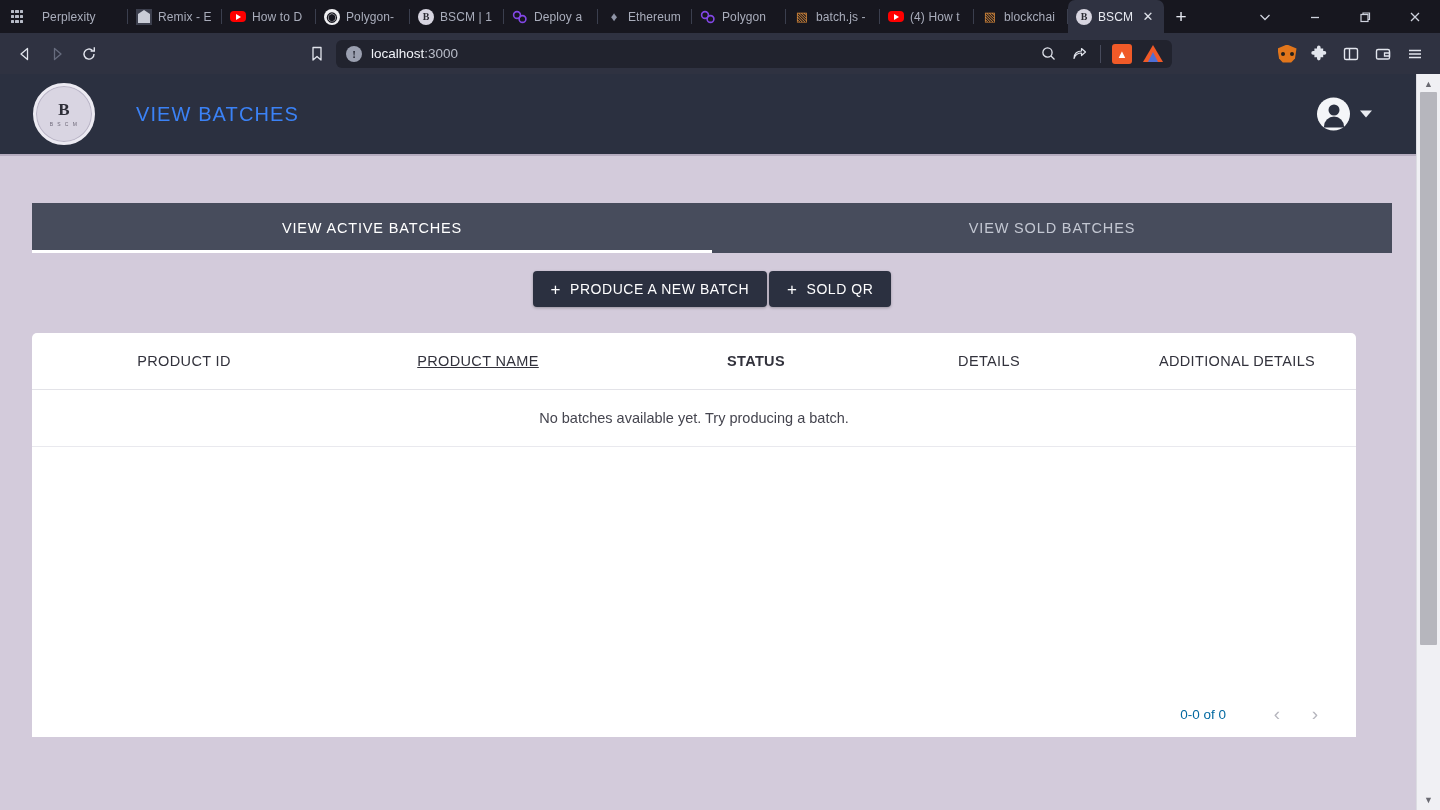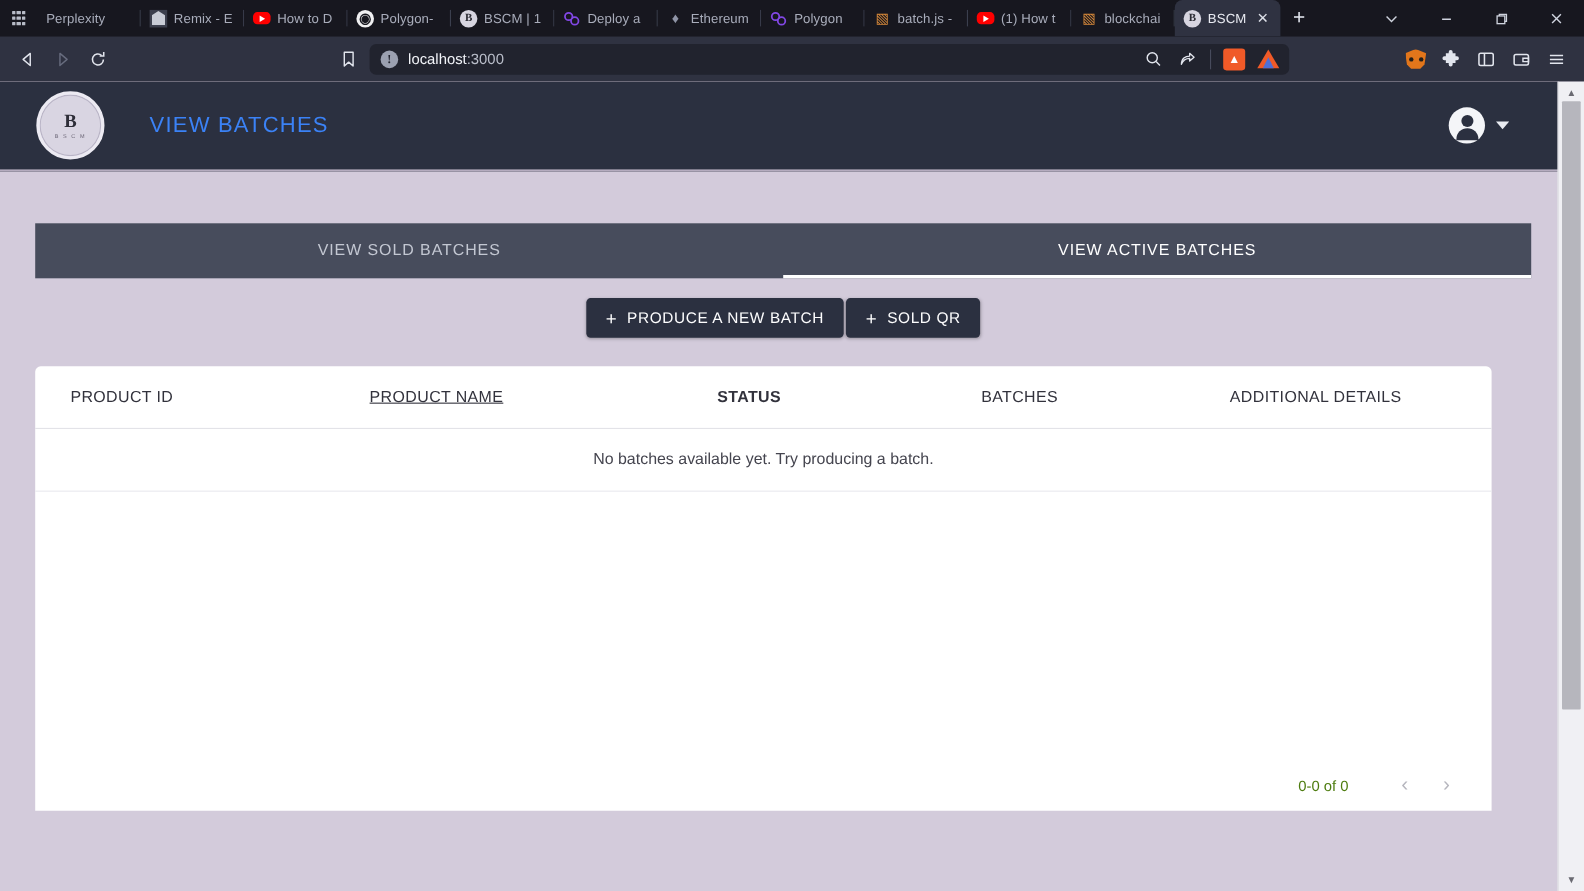--- a/index.html
+++ b/index.html
@@ -239,37 +239,37 @@
   .tablecard {
     width: 1324px; margin-top: 26px;
     background: #ffffff; border-radius: 5px 5px 0 0;
     height: 404px; position: relative;
   }
   .thead {
     display: flex; height: 57px; align-items: center;
     border-bottom: 1px solid #e3e3e8;
     font-size: 14.5px; color: #32323c; letter-spacing: .35px;
   }
-  .th { padding-left: 32px; }
+  .th { padding-left: 32px; text-align: center; }
   .th-0 { width: 272px; }
   .th-1 { width: 316px; text-decoration: underline; }
   .th-2 { width: 240px; font-weight: bold; }
   .th-3 { width: 226px; }
   .th-4 { width: 270px; }
   .emptyrow {
     height: 57px; display: flex; align-items: center; justify-content: center;
     border-bottom: 1px solid #e9e9ee;
     font-size: 14.5px; color: #45454f;
   }
 
   .pagination {
     position: absolute; right: 24px; bottom: 6px;
     display: flex; align-items: center; gap: 4px;
   }
-  .pg-label { font-size: 13.5px; color: #4d7c0f; margin-right: 30px; }
+  .pg-label { font-size: 13.5px; color: #0369a1; margin-right: 30px; }
   .pg-btn {
     width: 34px; height: 34px; border-radius: 50%;
     display: flex; align-items: center; justify-content: center;
     color: #b6b6be; font-size: 19px;
   }
 
   
   .scrollbar {
     position: absolute; top: 0; right: 0;
     width: 24px; height: 736px; background: #f0f0f4;
@@ -369,21 +369,21 @@
         <span class="favicon fv-node">▧</span>
         <span class="label">batch.js -</span>
       </div>
 
       <div class="tab">
         <span class="favicon">
             <span class="fv-yt">
               <span></span>
             </span>
           </span>
-        <span class="label">(1) How t</span>
+        <span class="label">(4) How t</span>
       </div>
 
       <div class="tab">
         <span class="favicon fv-node">▧</span>
         <span class="label">blockchai</span>
       </div>
 
       <div class="tab active">
         <span class="favicon fv-circle fv-bscm">B</span>
         <span class="label">BSCM</span>
@@ -508,45 +508,45 @@
     <div class="apptitle">VIEW BATCHES</div>
     <div class="accountbox">
       <span class="acct-icon"></span>
       <span class="caret-down"></span>
     </div>
   </div>
 
   <div class="content">
 
     <div class="tabbar">
+      <div class="apptab active">
+        <span>VIEW ACTIVE BATCHES</span>
+      </div>
       <div class="apptab">
         <span>VIEW SOLD BATCHES</span>
-      </div>
-      <div class="apptab active">
-        <span>VIEW ACTIVE BATCHES</span>
       </div>
     </div>
 
     <div class="actionrow">
       <button class="btn">
         <span class="plus">+</span>
         <span>PRODUCE A NEW BATCH</span>
       </button>
       <button class="btn">
         <span class="plus">+</span>
         <span>SOLD QR</span>
       </button>
     </div>
 
     <div class="tablecard">
       <div class="thead">
         <div class="th th-0">PRODUCT ID</div>
         <div class="th th-1">PRODUCT NAME</div>
         <div class="th th-2">STATUS</div>
-        <div class="th th-3">BATCHES</div>
+        <div class="th th-3">DETAILS</div>
         <div class="th th-4">ADDITIONAL DETAILS</div>
       </div>
       <div class="emptyrow">No batches available yet. Try producing a batch.</div>
 
       <div class="pagination">
         <span class="pg-label">0-0 of 0</span>
         <span class="pg-btn">‹</span>
         <span class="pg-btn">›</span>
       </div>
     </div>

